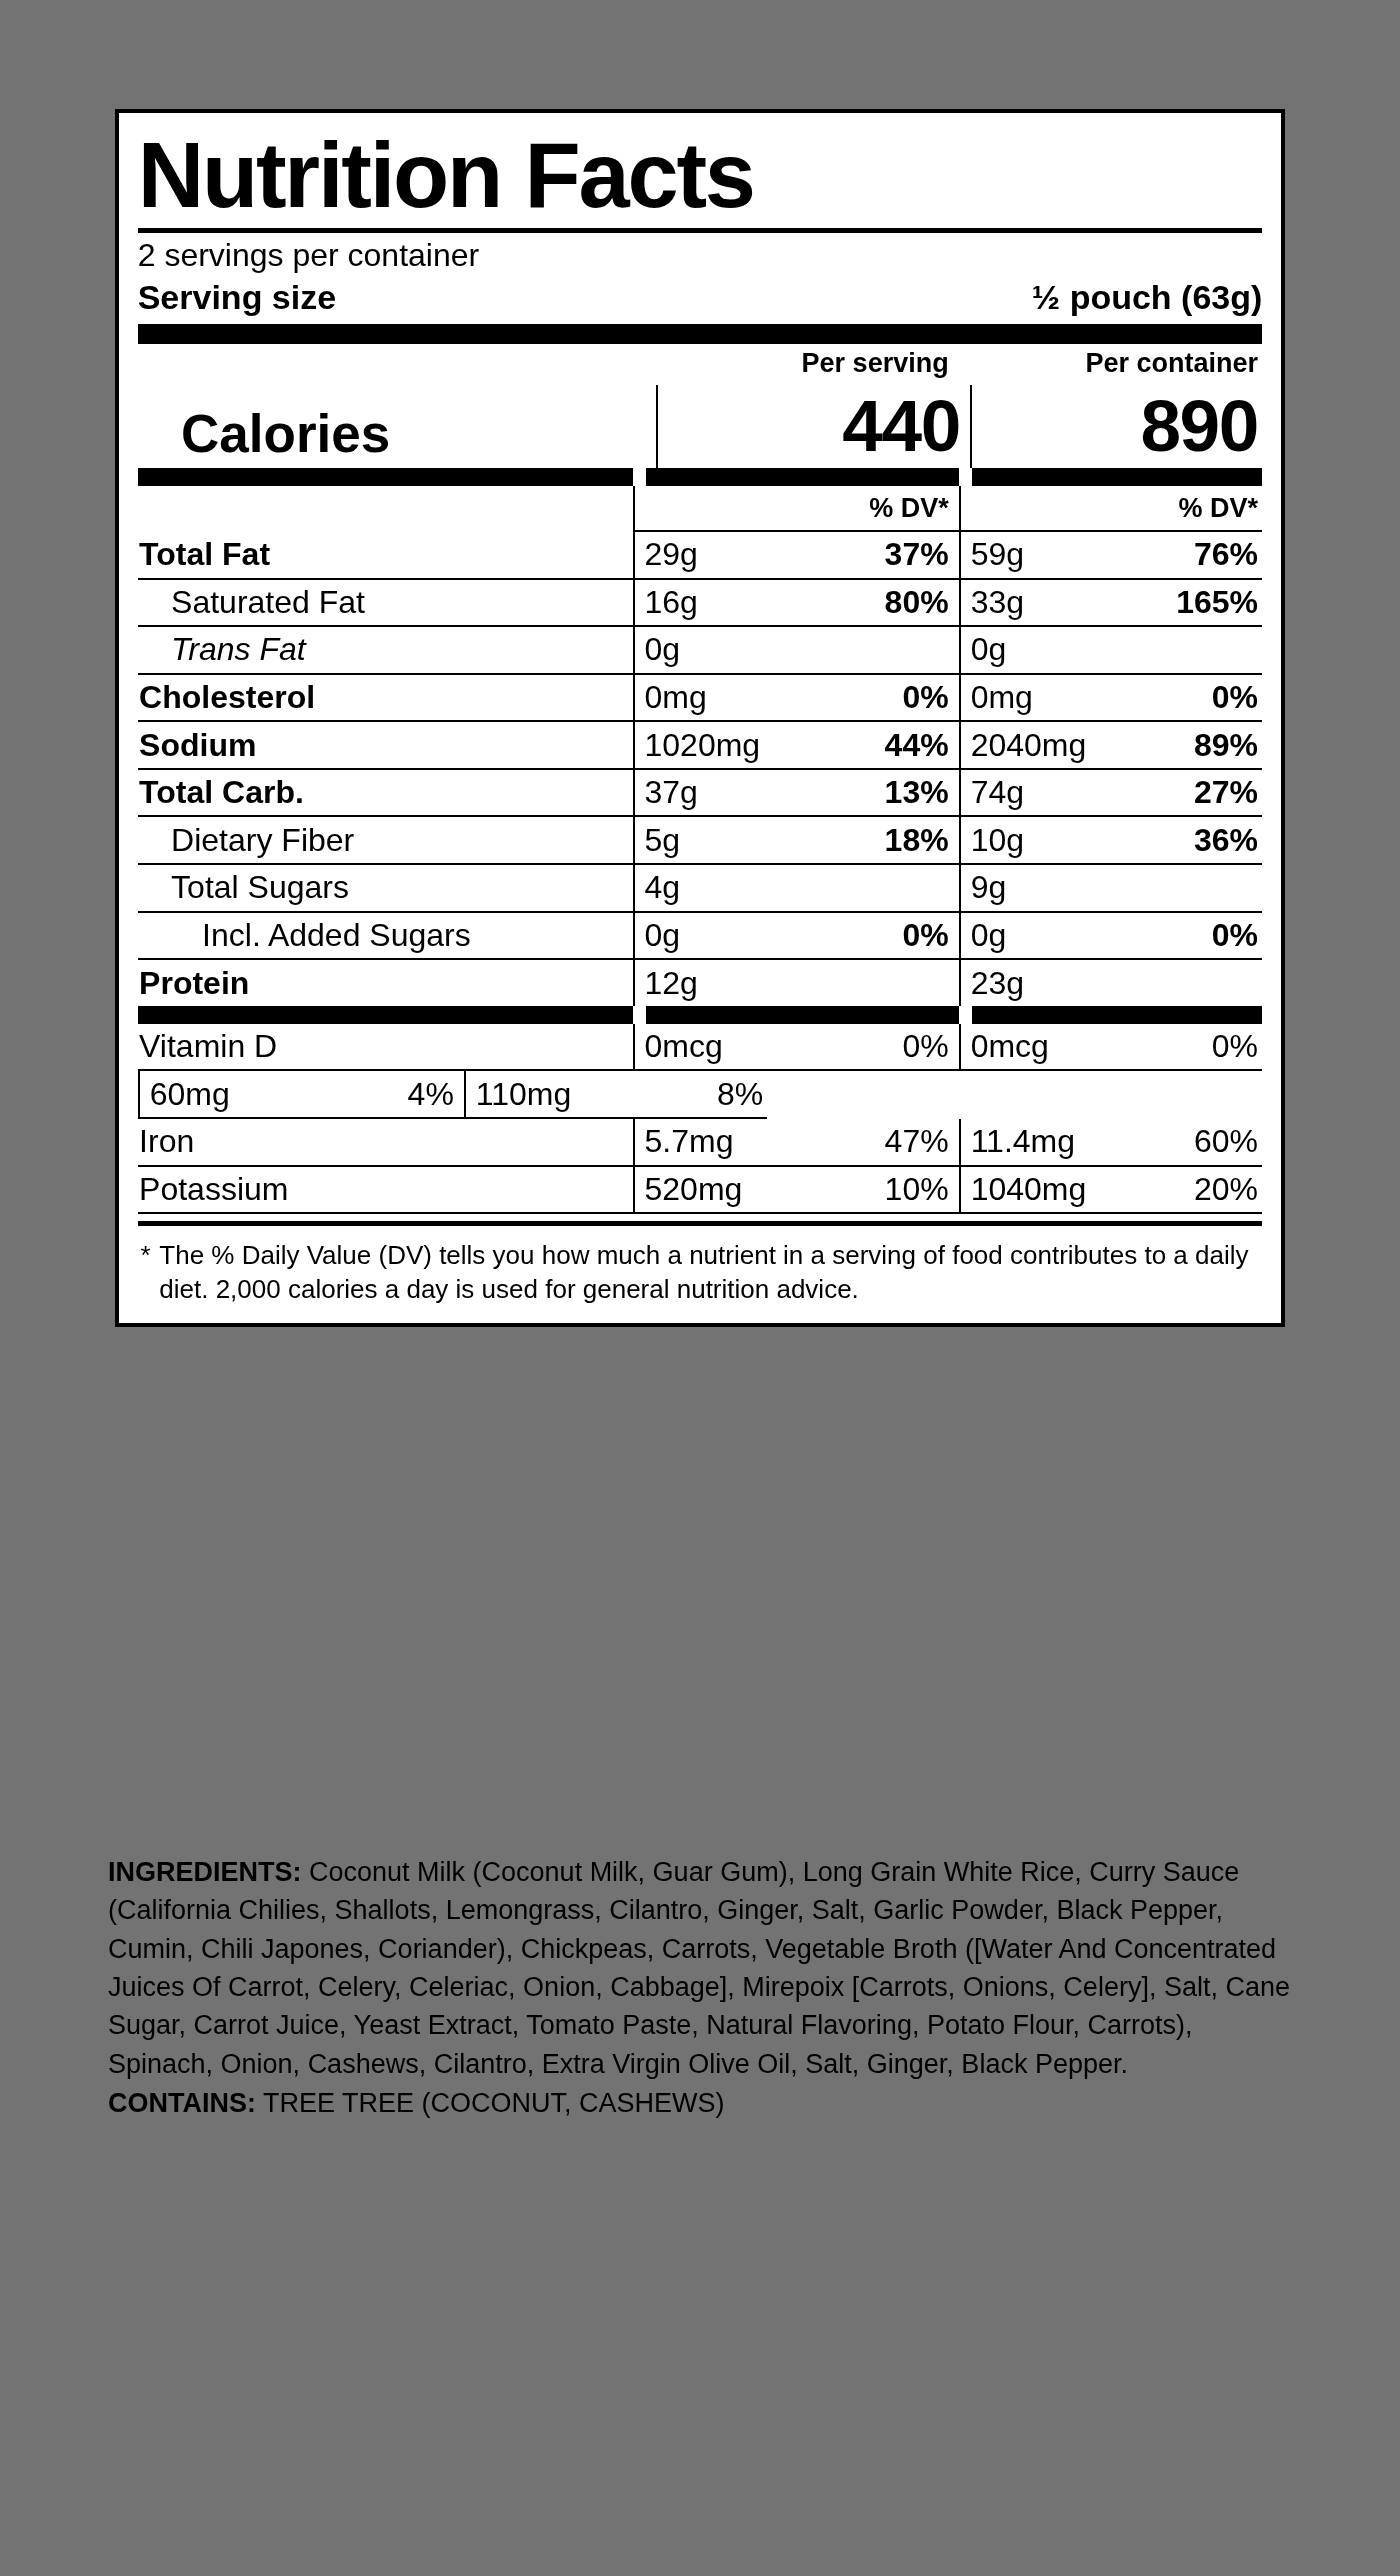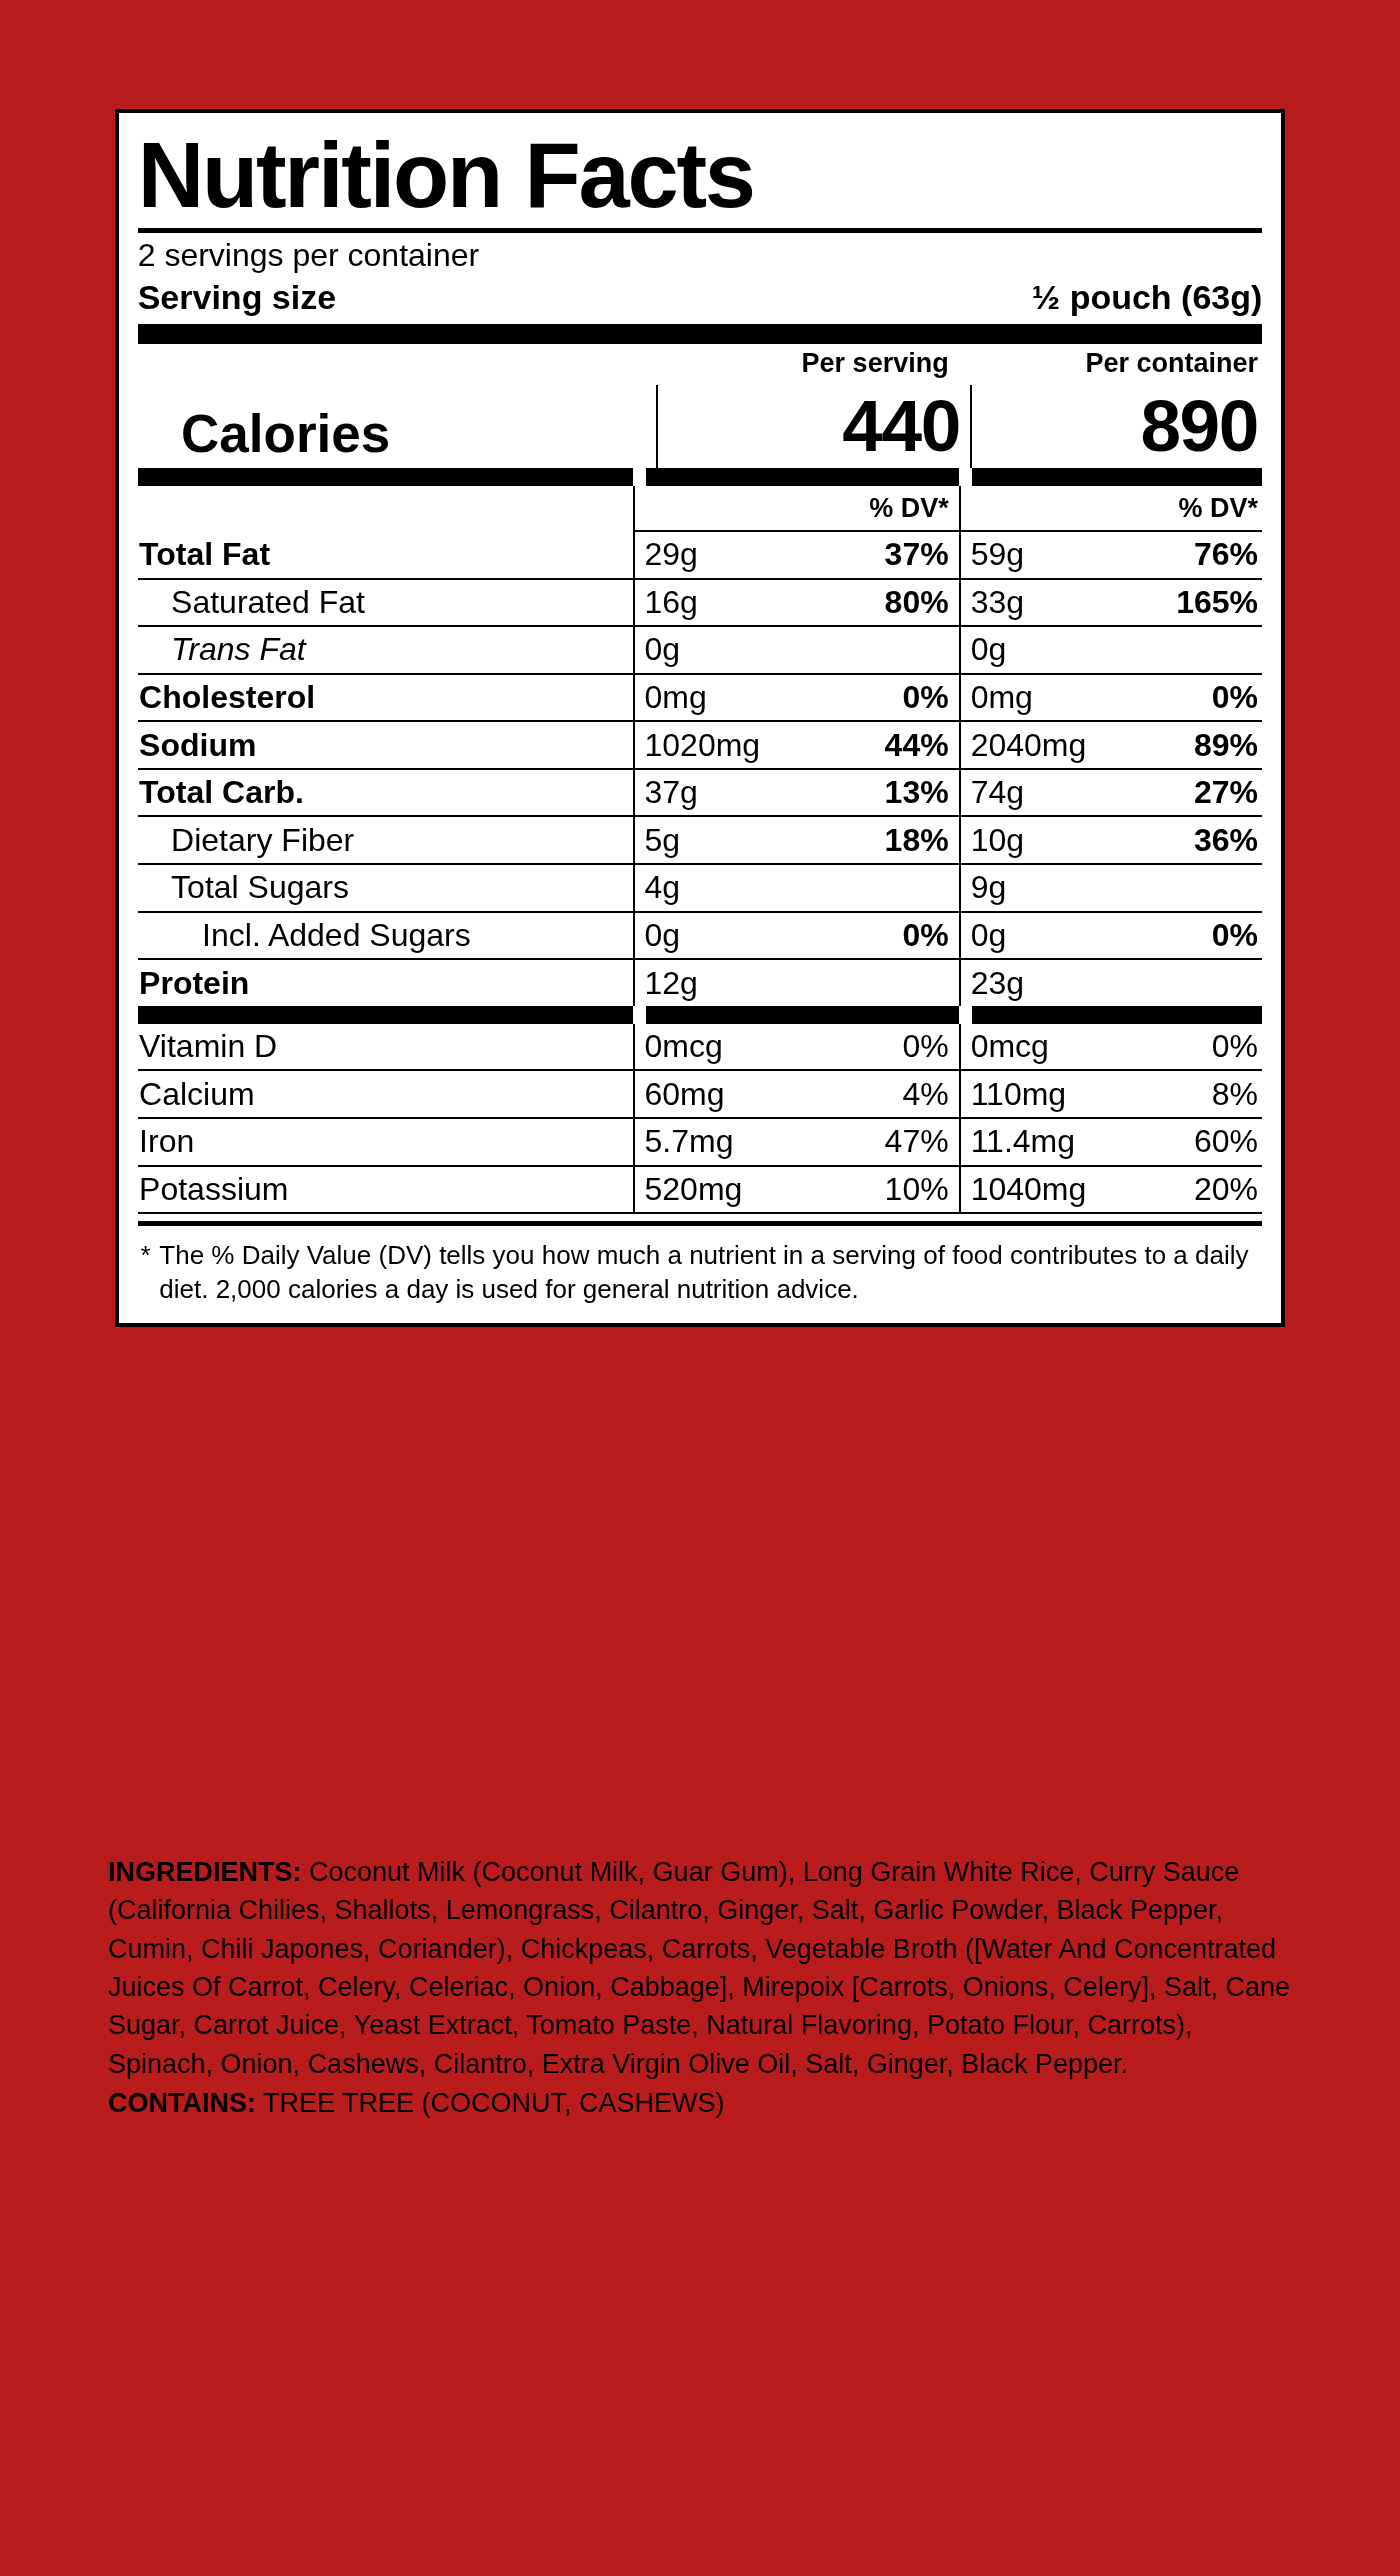--- a/index.html
+++ b/index.html
@@ -12,21 +12,21 @@
     height: 2576px;
     font-family: "Liberation Sans", sans-serif;
     color: #000000;
     -webkit-font-smoothing: antialiased;
   }
 
   .page {
     position: relative;
     width: 1400px;
     height: 2576px;
-    background: #b91c1c;
+    background: #737373;
   }
 
   
   .nf-panel {
     position: absolute;
     left: 115px;
     top: 109px;
     width: 1170px;
     box-sizing: border-box;
     border: 4.3px solid #000;
@@ -396,23 +396,20 @@
           <span class="val">0mcg</span>
           <span class="pct light">0%</span>
         </div>
         <div class="c-cont sep-cell">
           <span class="val">0mcg</span>
           <span class="pct light">0%</span>
         </div>
       </div>
 
       <div class="row">
-        <div class="c-name sep-name">
-          <span class="nutr-name">Calcium</span>
-        </div>
         <div class="c-serv sep-cell">
           <span class="val">60mg</span>
           <span class="pct light">4%</span>
         </div>
         <div class="c-cont sep-cell">
           <span class="val">110mg</span>
           <span class="pct light">8%</span>
         </div>
       </div>
 

